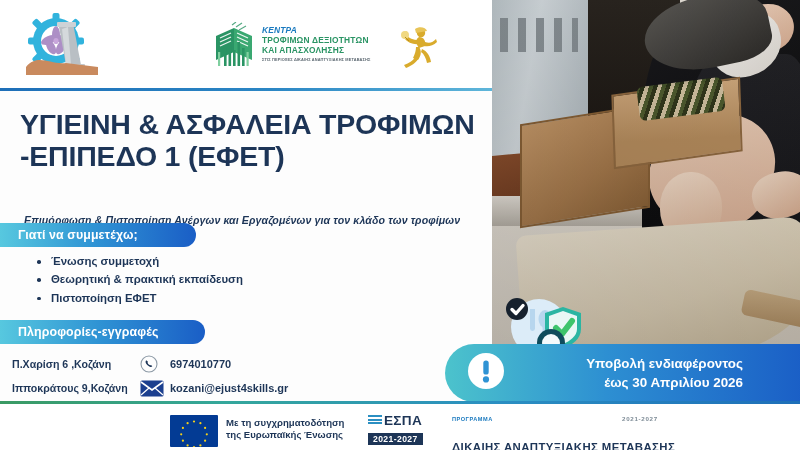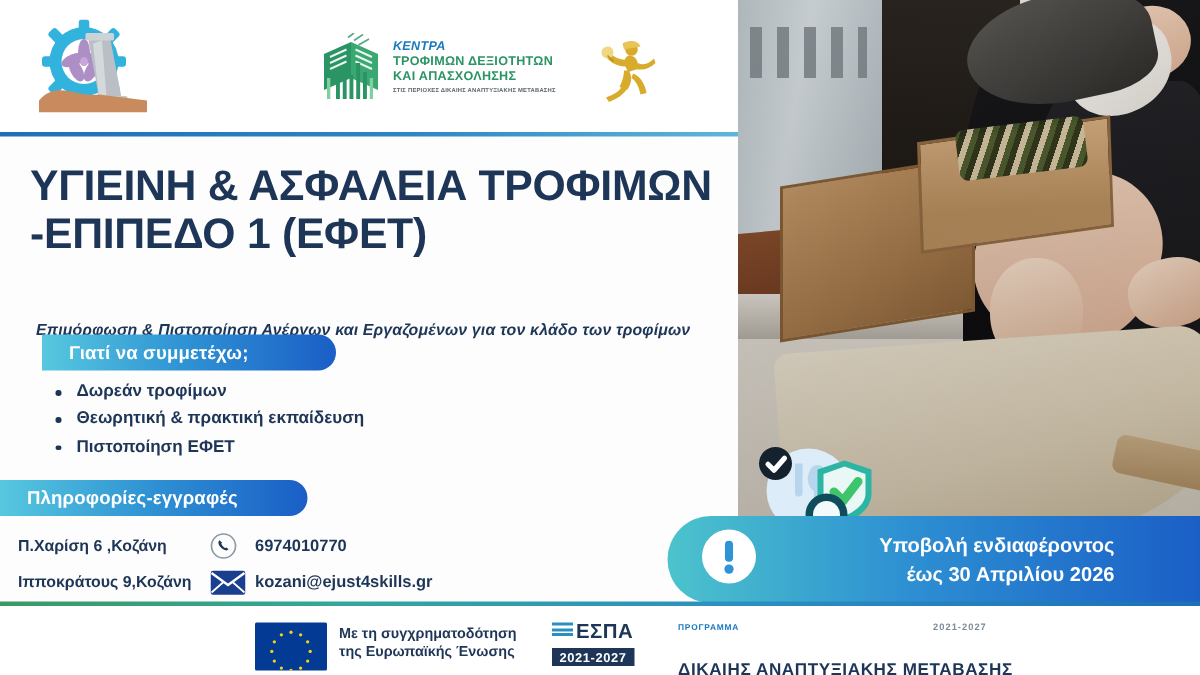--- a/index.html
+++ b/index.html
@@ -170,21 +170,21 @@
   
   .pill {
     position:absolute; left:0; height:24px;
     background:linear-gradient(90deg,#57c8df 0%,#2f93d4 48%,#1a5ec6 100%);
     border-radius:0 14px 14px 0;
     display:flex; align-items:center;
   }
   .pill span {
     color:#fff; font-size:12.4px; font-weight:bold; padding:0 16px 0 18px; letter-spacing:.1px;
   }
-  .pill-why { top:223px; width:196px;margin-left:28px; }
+  .pill-why { top:223px; width:196px; }
   .pill-info { top:320px; width:205px; }
 
   
   .bullets { position:absolute; left:34px; top:252px; }
   .bullets li {
     list-style:none; position:relative; padding-left:17px;
     font-size:11.4px; font-weight:bold; color:#1d3557; line-height:18.4px;
   }
   .bullets li:before {
     content:""; position:absolute; left:3px; top:8px;
@@ -376,21 +376,21 @@
   </div>
   <div class="divider-top"></div>
 
   <div class="title">ΥΓΙΕΙΝΗ &amp; ΑΣΦΑΛΕΙΑ ΤΡΟΦΙΜΩΝ -ΕΠΙΠΕΔΟ 1 (ΕΦΕΤ)</div>
   <div class="subtitle">Επιμόρφωση &amp; Πιστοποίηση Ανέργων και Εργαζομένων για τον κλάδο των τροφίμων</div>
 
   <div class="pill pill-why">
     <span>Γιατί να συμμετέχω;</span>
   </div>
   <ul class="bullets">
-    <li>Δωρεάν τροφίμων</li>
+    <li>Ένωσης συμμετοχή</li>
     <li>Θεωρητική &amp; πρακτική εκπαίδευση</li>
     <li>Πιστοποίηση ΕΦΕΤ</li>
   </ul>
 
   <div class="pill pill-info">
     <span>Πληροφορίες-εγγραφές</span>
   </div>
 
   <div class="contact">
     <div class="crow">

